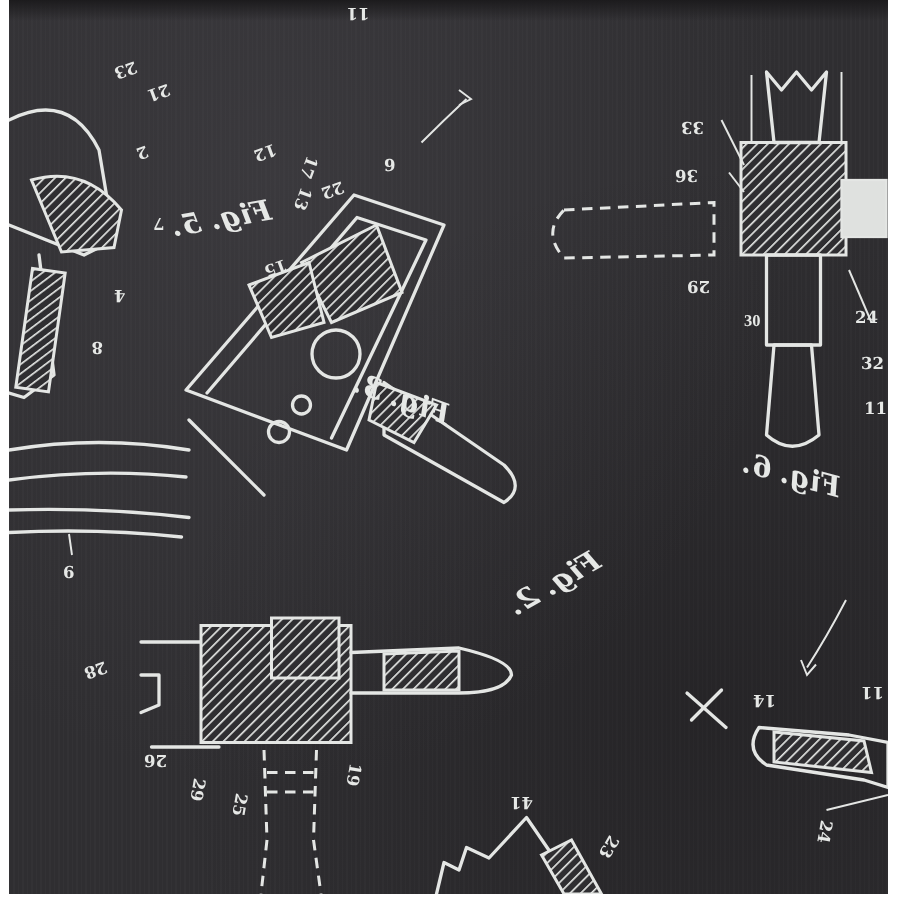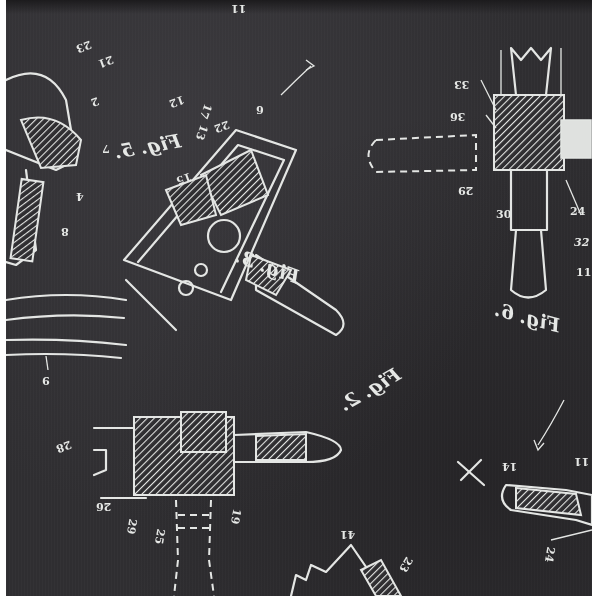--- a/index.html
+++ b/index.html
@@ -121,23 +121,23 @@
   <span class="lbl" style="left:208px;top:120px;transform:rotate(160deg);">22</span>
   <span class="lbl" style="left:96px;top:142px;transform:rotate(180deg);">7</span>
   <span class="lbl" style="left:170px;top:172px;transform:rotate(160deg);">15</span>
   <span class="lbl" style="left:55px;top:225px;transform:rotate(180deg);">8</span>
   <span class="lbl" style="left:70px;top:190px;transform:rotate(180deg);">4</span>
   <span class="lbl" style="left:36px;top:374px;transform:rotate(180deg);">9</span>
   <span class="lbl" style="left:250px;top:103px;transform:rotate(180deg);">6</span>
   <span class="lbl" style="left:448px;top:78px;transform:rotate(180deg);">33</span>
   <span class="lbl" style="left:444px;top:110px;transform:rotate(180deg);">36</span>
   <span class="lbl" style="left:452px;top:184px;transform:rotate(180deg);">29</span>
-  <span class="lbl" style="left:490px;top:208px;">30</span>
+  <span class="lbl" style="left:490px;top:208px;font-family:Liberation Serif, serif;">30</span>
   <span class="lbl" style="left:564px;top:205px;">24</span>
-  <span class="lbl" style="left:568px;top:236px;font-style:italic;">32</span>
+  <span class="lbl" style="left:568px;top:236px;">32</span>
   <span class="lbl" style="left:570px;top:266px;">11</span>
   <span class="lbl" style="left:50px;top:440px;transform:rotate(160deg);">28</span>
   <span class="lbl" style="left:90px;top:500px;transform:rotate(180deg);">26</span>
   <span class="lbl" style="left:118px;top:520px;transform:rotate(100deg);">29</span>
   <span class="lbl" style="left:146px;top:530px;transform:rotate(100deg);">25</span>
   <span class="lbl" style="left:222px;top:510px;transform:rotate(100deg);">19</span>
   <span class="lbl" style="left:496px;top:460px;transform:rotate(180deg);">14</span>
   <span class="lbl" style="left:568px;top:455px;transform:rotate(180deg);">11</span>
   <span class="lbl" style="left:334px;top:528px;transform:rotate(180deg);">41</span>
   <span class="lbl" style="left:392px;top:558px;transform:rotate(120deg);">23</span>

